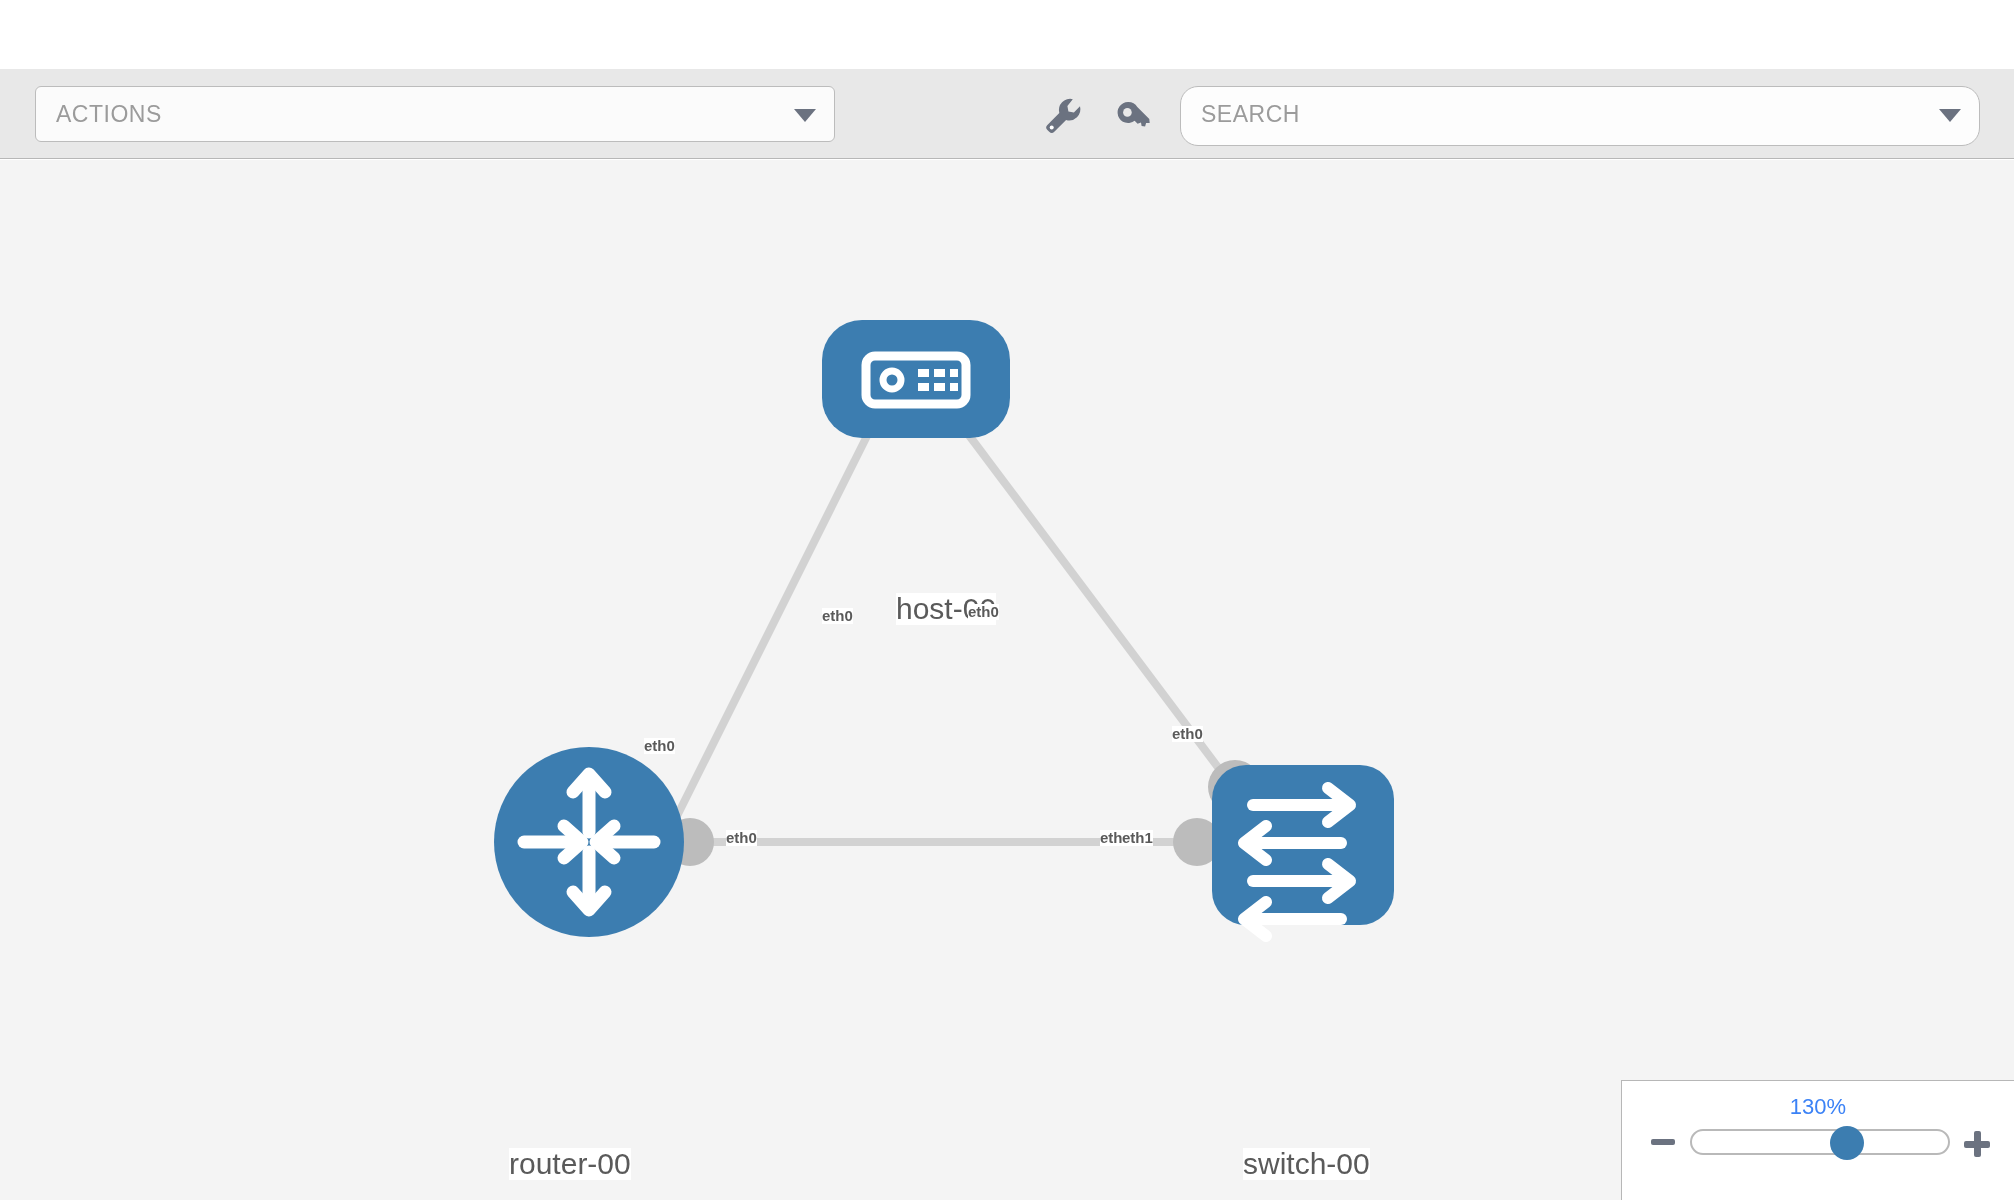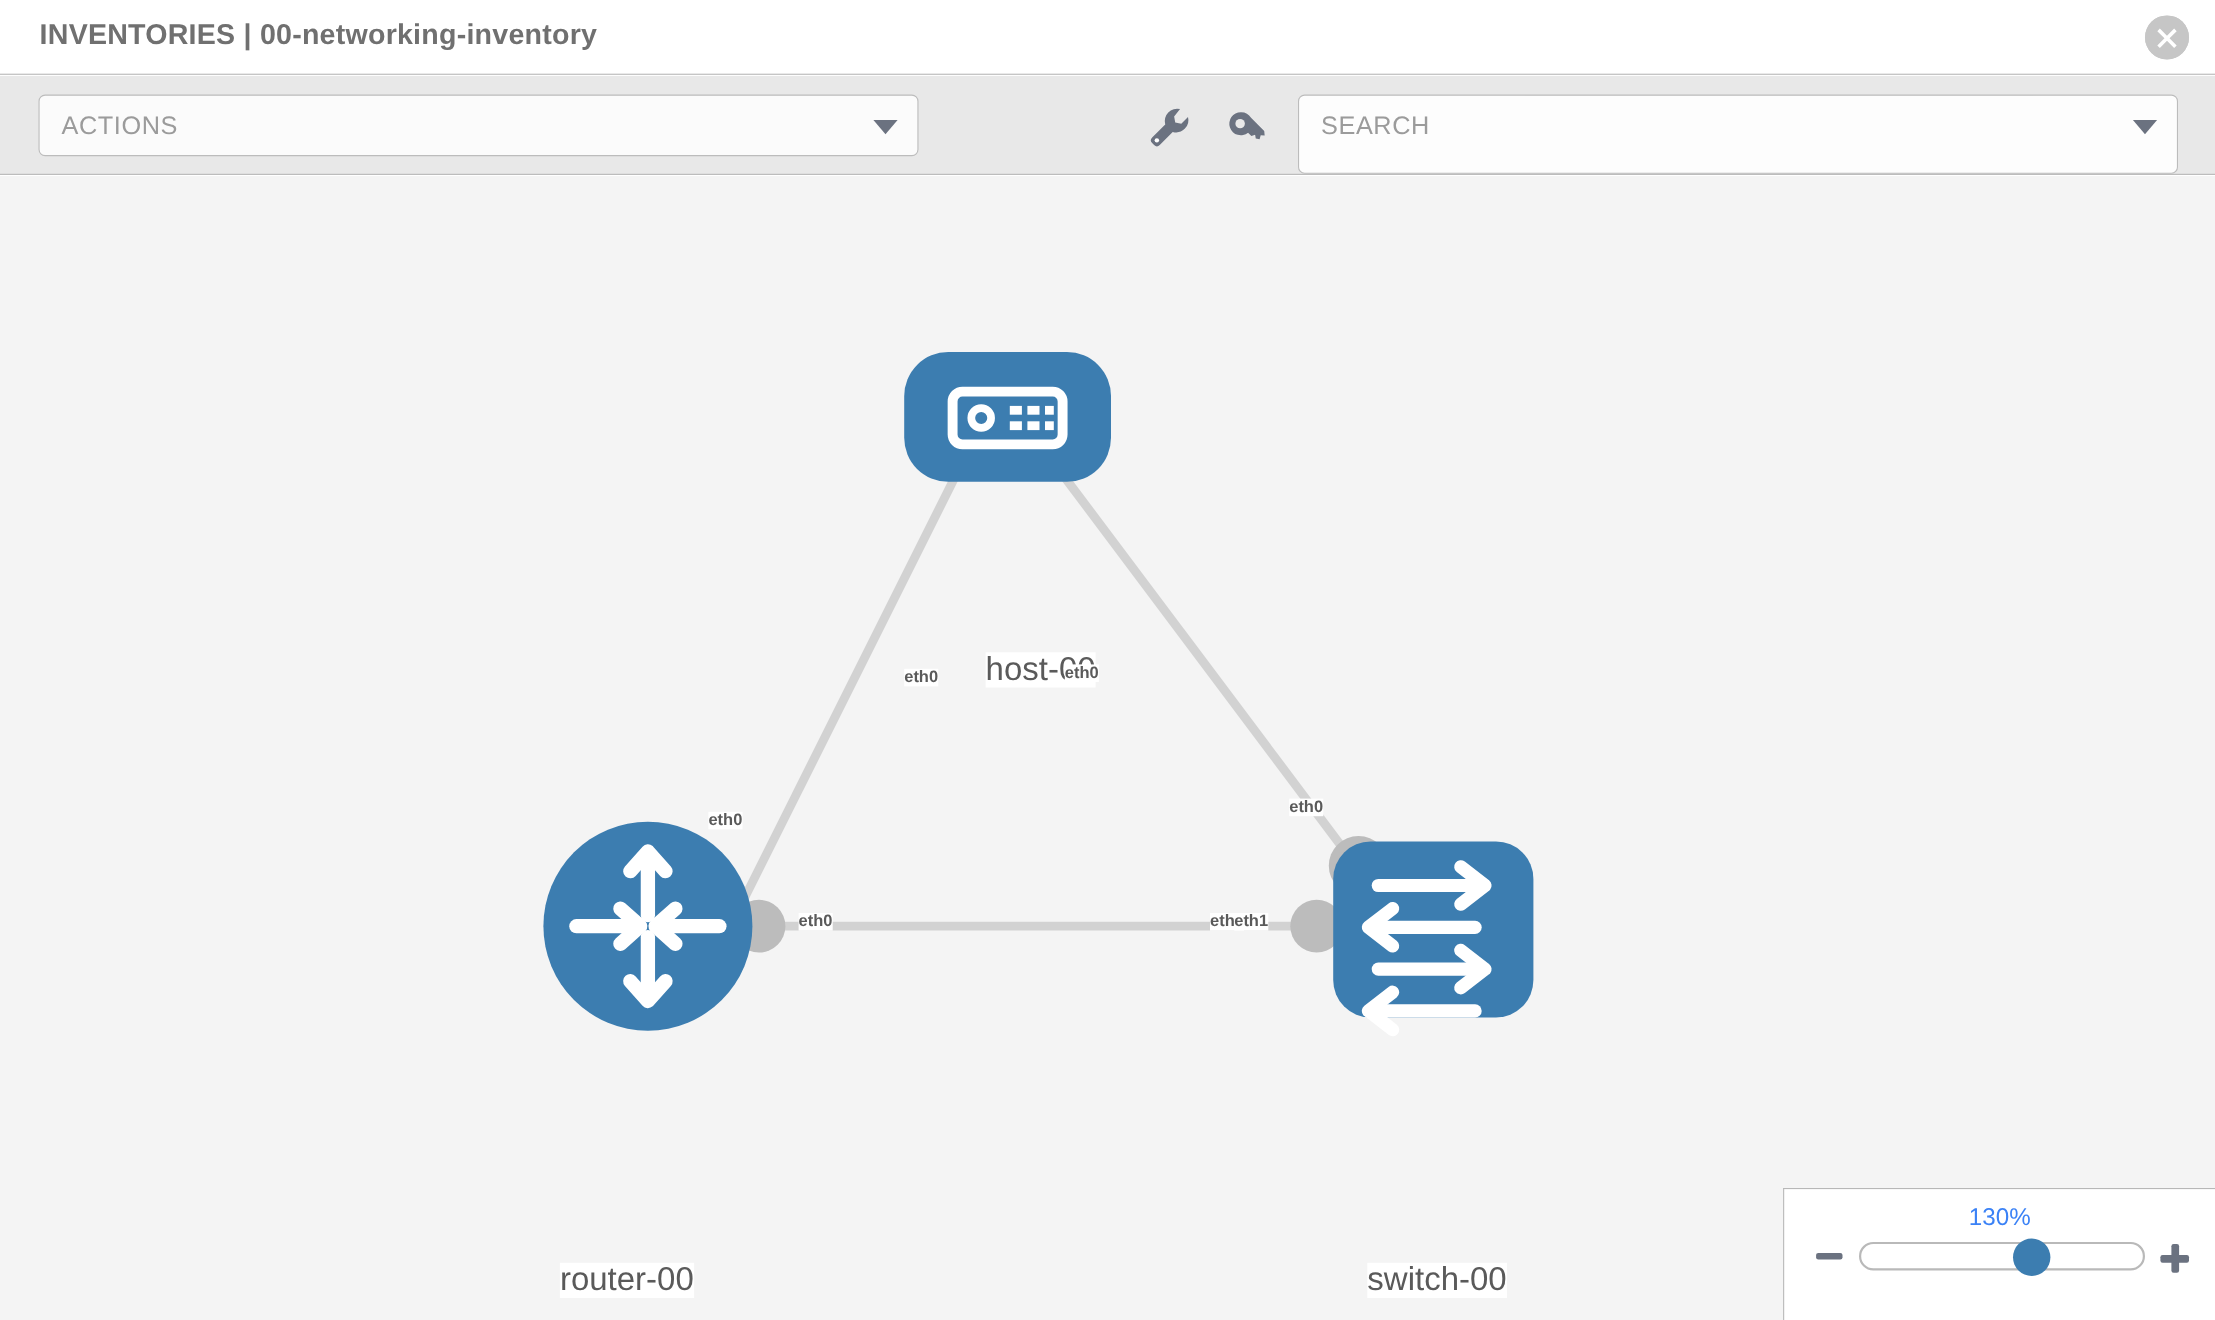--- a/index.html
+++ b/index.html
@@ -66,24 +66,24 @@
   .tool-icon {
     position: absolute; top: 92px;
     width: 46px; height: 46px;
     cursor: pointer;
   }
   .tool-icon.wrench { left: 1039px; }
   .tool-icon.key    { left: 1110px; }
 
   .search-box {
     position: absolute; left: 1180px; top: 86px;
-    width: 800px; height: 72px;
+    width: 800px; height: 60px;
     background: #fdfdfd;
     border: 1px solid #bcbcbc;
-    border-radius: 6px;
+    border-radius: 18px;
     cursor: text;
   }
   .search-box .label {
     position: absolute; left: 20px; top: 14px;
     font-size: 23px; color: #9b9b9b; letter-spacing: 0.5px;
   }
 
   
   .canvas {
     position: absolute; left: 0; top: 160px;
@@ -137,29 +137,20 @@
     border-radius: 50%;
     background: #3c7db0;
     cursor: grab;
   }
 </style>
 </head>
 <body>
 
 <div id="app">
 
-  <div class="header">
-    <div class="header-title">INVENTORIES | 00-networking-inventory</div>
-    <div class="close-btn">
-      <svg width="40" height="40" viewBox="0 0 40 40" aria-hidden="true">
-        <circle cx="20" cy="20" r="20" fill="#c6c6c6"></circle>
-        <path d="M13.5 12 L20 18.5 L26.5 12 L28.8 14.3 L22.3 20.8 L28.8 27.3 L26.5 29.6 L20 23.1 L13.5 29.6 L11.2 27.3 L17.7 20.8 L11.2 14.3 Z" fill="#ffffff"></path>
-      </svg>
-    </div>
-  </div>
 
   <div class="toolbar"></div>
 
   <div class="actions-select">
     <div class="label">ACTIONS</div>
     <div class="caret"></div>
   </div>
 
   <div class="tool-icon wrench">
     <svg width="46" height="46" viewBox="0 0 46 46" aria-hidden="true">

